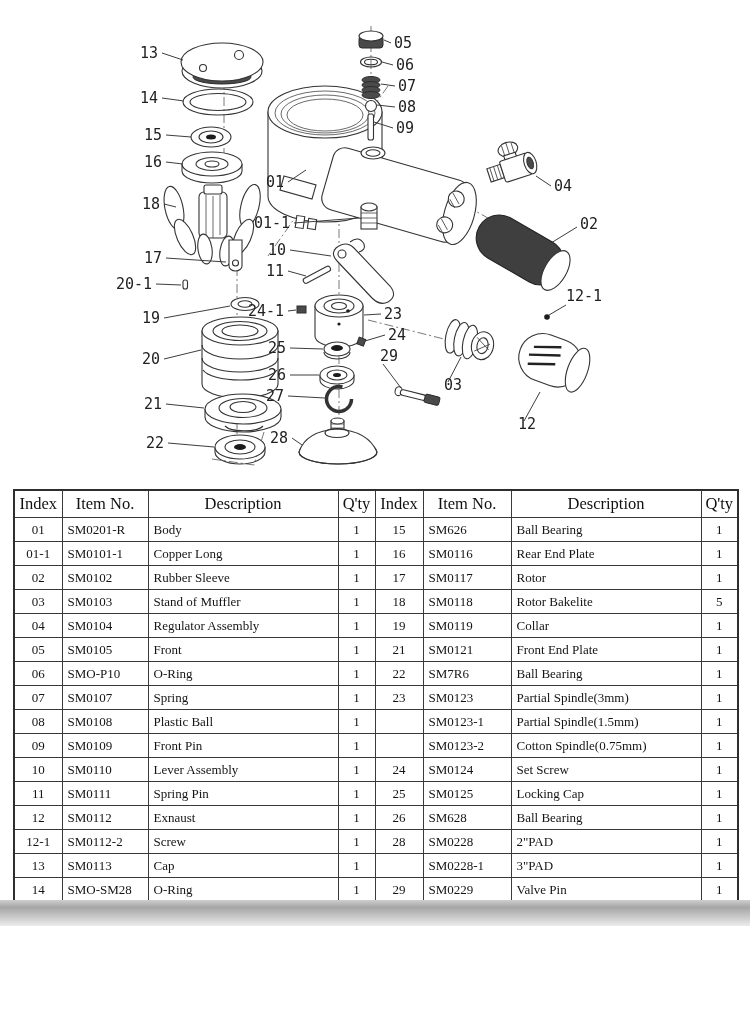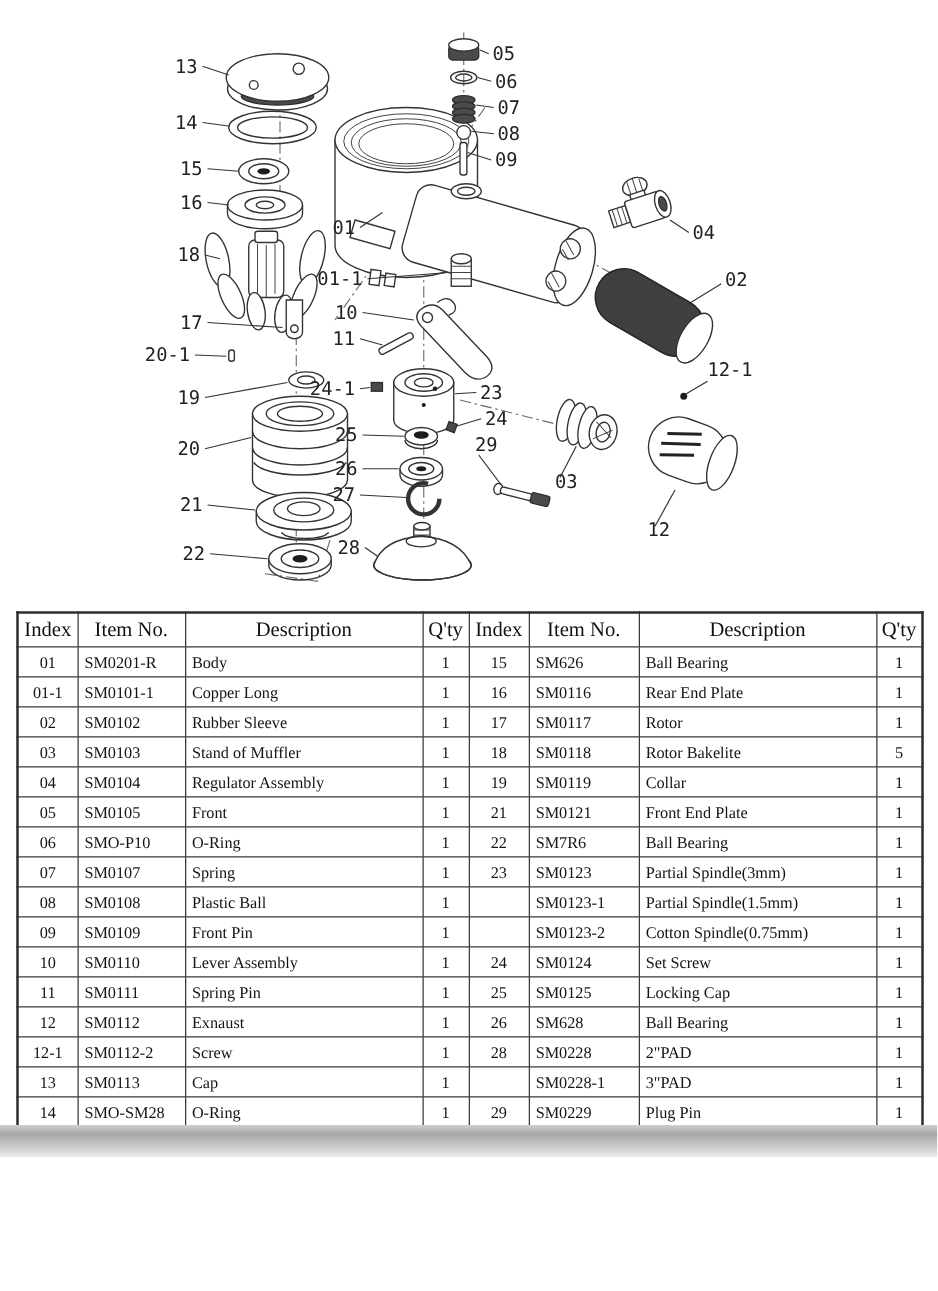--- a/index.html
+++ b/index.html
@@ -480,20 +480,20 @@
           <td class="l">3"PAD</td>
           <td class="c">1</td>
         </tr>
         <tr>
           <td class="c">14</td>
           <td class="l">SMO-SM28</td>
           <td class="l">O-Ring</td>
           <td class="c">1</td>
           <td class="c">29</td>
           <td class="l">SM0229</td>
-          <td class="l">Plug Pin</td>
+          <td class="l">Valve Pin</td>
           <td class="c">1</td>
         </tr>
       </tbody>
   </table>
 
   <div class="bottom-shadow"></div>
 </div>
 
 </body></html>

